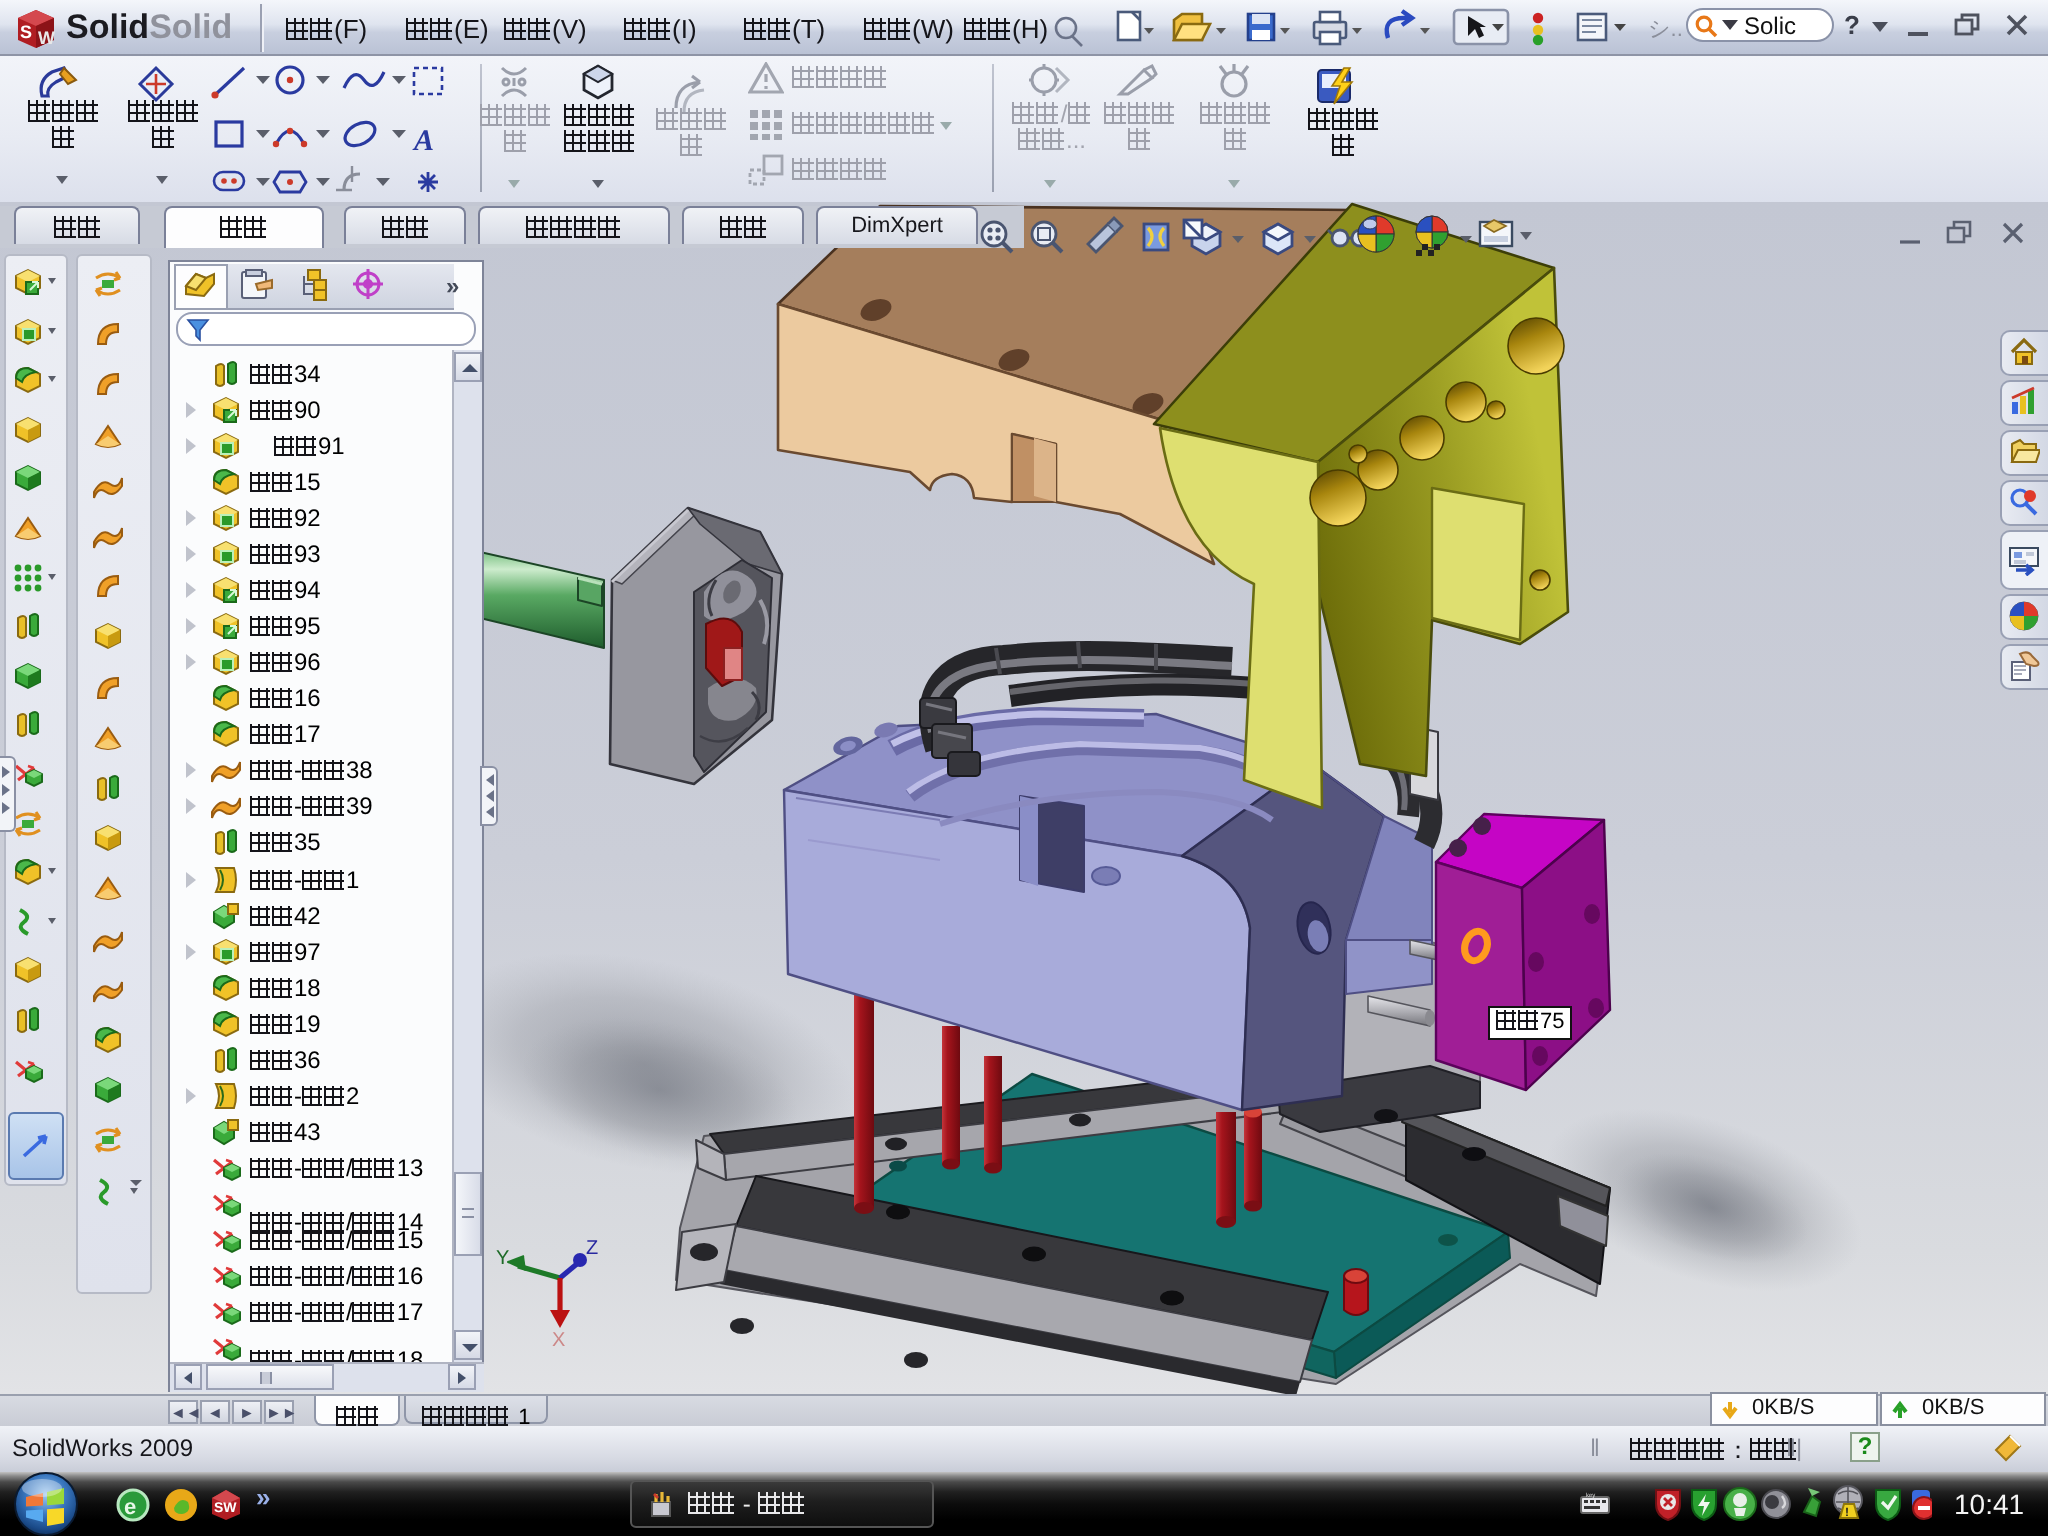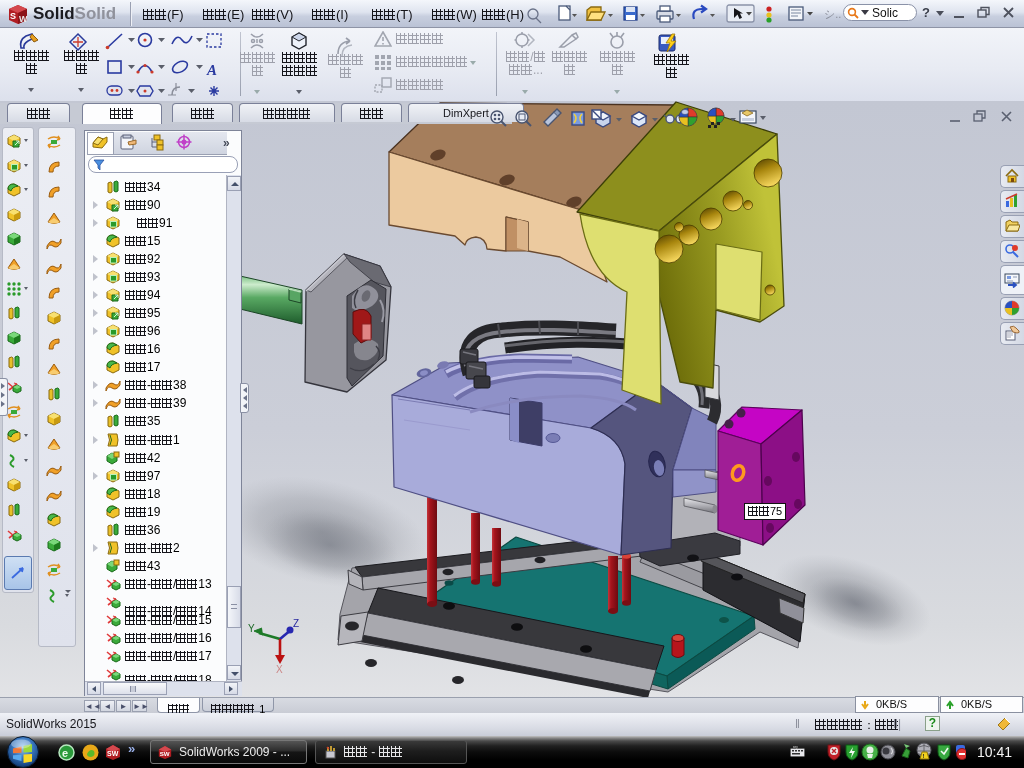--- a/index.html
+++ b/index.html
@@ -465,21 +465,21 @@
 <text x="276" y="673" font-size="10" fill="#cc8888" font-family="Liberation Sans">X</text>
 </g>
 </svg>
   </div>
   <div class="abs" id="tabrow">
     <div class="ctab" style="left:7px;width:63px"><span class="cj"></span><span class="cj"></span></div>
     <div class="ctab act" style="left:82px;width:80px"><span class="cj"></span><span class="cj"></span></div>
     <div class="ctab" style="left:172px;width:61px"><span class="cj"></span><span class="cj"></span></div>
     <div class="ctab" style="left:239px;width:96px"><span class="cj"></span><span class="cj"></span><span class="cj"></span><span class="cj"></span></div>
     <div class="ctab" style="left:341px;width:61px"><span class="cj"></span><span class="cj"></span></div>
-    <div class="ctab" style="left:408px;width:116px;font-size:11px">DimXpert</div>
+    <div class="ctab" style="left:408px;width:81px;font-size:11px">DimXpert</div>
   </div>
   <svg width="0" height="0" style="position:absolute">
     <defs>
       <g id="i-ext1">
           <polygon points="2,5 8,2 14,5 14,11 8,14 2,11" fill="#f0c228" stroke="#8a6a10"></polygon>
           <polygon points="2,5 8,2 14,5 8,8" fill="#f8e070"></polygon>
           <polygon points="7,8 13,8 13,14 7,14" fill="#3aaa3a" stroke="#1a6a1a"></polygon>
           <path d="M9,12 L13,8 M13,8 l-3,0 M13,8 l0,3" stroke="#d8f8d8" stroke-width="1"></path>
         </g>
       <g id="i-ext2">
@@ -1001,21 +1001,21 @@
       <div class="abs" style="left:20px;top:1px">0KB/S</div>
     </div>
     <div class="abs" style="left:940px;top:-2px;width:83px;height:17px;background:#fdfdfe;border:1px solid #8a90a0;box-sizing:border-box;font-size:11px;color:#111">
       <svg class="abs" style="left:4px;top:3px" width="10" height="10" viewBox="0 0 10 10">
           <path d="M5,9 L5,4 M2,6 L5,2 L8,6" stroke="#28a028" stroke-width="2" fill="none"></path>
         </svg>
       <div class="abs" style="left:20px;top:1px">0KB/S</div>
     </div>
   </div>
   <div class="abs" id="sbar">
-    <div class="abs" style="left:6px;top:4px">SolidWorks 2015</div>
+    <div class="abs" style="left:6px;top:4px">SolidWorks 2009</div>
     <div class="abs" style="left:795px;top:4px;color:#8a8e9a">‖</div>
     <div class="abs" style="left:815px;top:4px"><span class="cj"></span><span class="cj"></span><span class="cj"></span><span class="cj"></span>：<span class="cj"></span><span class="cj"></span></div>
     <div class="abs" style="left:893px;top:4px;color:#8a8e9a">‖|</div>
     <div class="abs" style="left:925px;top:3px;width:15px;height:15px;background:#eef4ee;border:1px solid #8aa08a;box-sizing:border-box;color:#1a8a1a;font-weight:bold;font-size:12px;text-align:center;line-height:13px">?</div>
     <svg class="abs" style="left:996px;top:3px" width="16" height="16" viewBox="0 0 16 16">
         <path d="M2,9 L9,2 L14,7 L7,14 Z" fill="#f0b838" stroke="#a07818"></path>
         <path d="M9,2 L14,7" stroke="#fff" stroke-width="1"></path>
       </svg>
   </div>
   <div class="abs" id="tbar">
@@ -1048,28 +1048,20 @@
     <svg class="abs" style="left:82px;top:8px" width="17" height="17" viewBox="0 0 17 17">
         <circle cx="8.5" cy="8.5" r="8" fill="#e8a818"></circle>
         <path d="M5,10 Q8,4 12,7 Q14,12 9,13 Q5,13 5,10 Z" fill="#5ab82a"></path>
       </svg>
     <svg class="abs" style="left:104px;top:8px" width="18" height="17" viewBox="0 0 18 17">
         <polygon points="2,5 9,1 16,5 16,13 9,16 2,13" fill="#b01d22"></polygon>
         <polygon points="2,5 9,1 16,5 9,8" fill="#d4484e"></polygon>
         <text x="3" y="12" font-size="7" font-weight="bold" fill="#fff">SW</text>
       </svg>
     <div class="abs" style="left:128px;top:5px;color:#9ab0e8;font-size:13px;font-weight:bold">»</div>
-    <div class="taskbtn" style="left:150px;width:157px">
-      <svg class="abs" style="left:6px;top:4px" width="16" height="15" viewBox="0 0 18 17">
-          <polygon points="2,5 9,1 16,5 16,13 9,16 2,13" fill="#b01d22"></polygon>
-          <polygon points="2,5 9,1 16,5 9,8" fill="#d4484e"></polygon>
-          <text x="3" y="12" font-size="7" font-weight="bold" fill="#fff">SW</text>
-        </svg>
-      <div class="abs" style="left:28px;top:4px">SolidWorks 2009 - ...</div>
-    </div>
     <div class="taskbtn" style="left:315px;width:152px;background:linear-gradient(180deg,#3a3a3a 0%,#1e1e1e 45%,#0e0e0e 100%);border-color:#555">
       <svg class="abs" style="left:8px;top:4px" width="15" height="15" viewBox="0 0 15 15">
           <rect x="2" y="6" width="9" height="7" fill="#c8c8d0" stroke="#555"></rect>
           <path d="M4,6 L4,2 M7,6 L7,1 M10,6 L10,3" stroke="#e8b838" stroke-width="1.6"></path>
           <path d="M3,2 L5,4" stroke="#cc3a2a" stroke-width="1.4"></path>
         </svg>
       <div class="abs" style="left:28px;top:4px"><span class="cj cjw"></span><span class="cj cjw"></span><span style="color:#ececec"> - </span><span class="cj cjw"></span><span class="cj cjw"></span></div>
     </div>
     <svg class="abs" style="left:790px;top:10px" width="15" height="12" viewBox="0 0 15 12">
         <rect x="0.5" y="2.5" width="14" height="8" rx="1" fill="#e8e8ec" stroke="#666"></rect>

